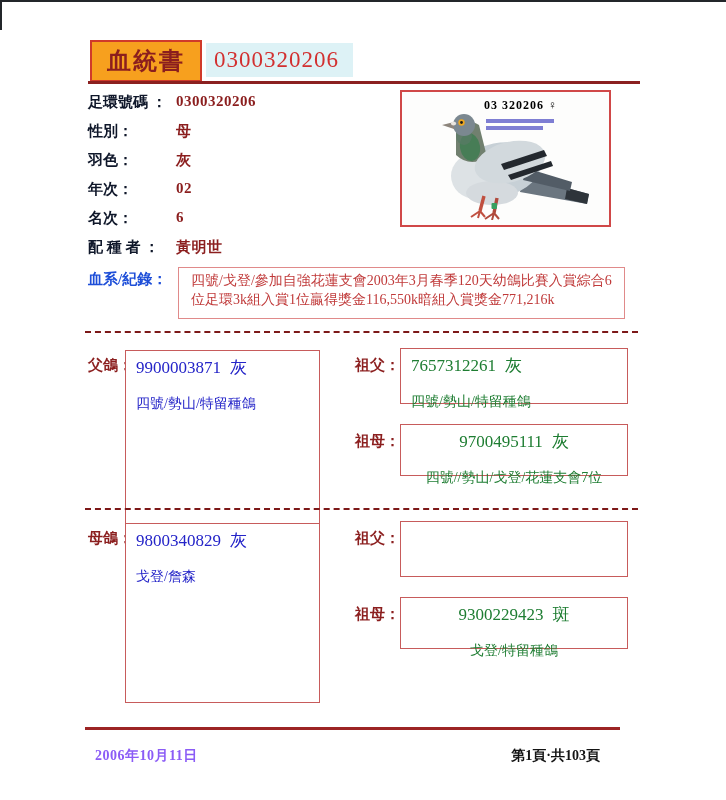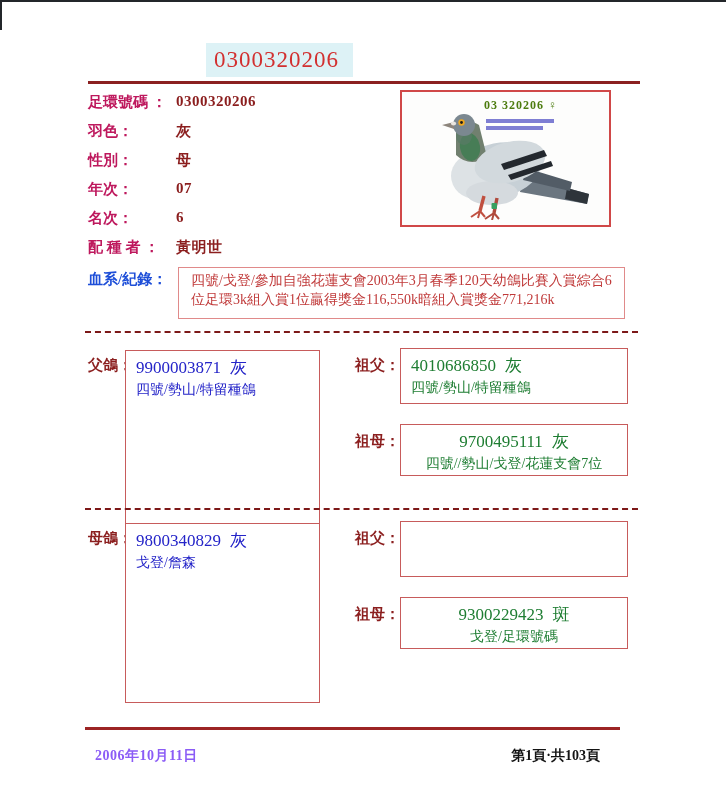--- a/index.html
+++ b/index.html
@@ -13,31 +13,31 @@
   
   .header-title { position:absolute; left:90px; top:40px; background:#f7a01e; border:2px solid #d03a2a;
     color:#8b1e1e; font-size:24px; font-weight:bold; padding:3px 15px; letter-spacing:2px; }
   .header-ring { position:absolute; left:206px; top:43px; background:#ddf2f6; color:#d23030;
     font-size:23px; padding:4px 14px 4px 8px; letter-spacing:1px; }
   .header-rule { position:absolute; left:88px; top:81px; width:552px; height:3px; background:#8b2020; }
 
   
   .info { position:absolute; left:88px; top:93px; width:552px; }
   .info-row { display:flex; margin-bottom:9px; height:20px; align-items:flex-start; }
-  .info-label { flex:0 0 88px; color:#be185d; font-weight:bold; font-size:15px; white-space:nowrap; }
+  .info-label { flex:0 0 88px; color:#0f172a; font-weight:bold; font-size:15px; white-space:nowrap; }
   .info-value { color:#8b1e1e; font-weight:bold; font-size:15px; letter-spacing:0.5px; }
   .record-row { display:flex; margin-top:3px; }
   .record-label { flex:0 0 90px; color:#1d4ed8; font-weight:bold; font-size:15px; padding-top:3px; }
   .record-box { width:447px; min-height:52px; border:1px solid #e08a8a; color:#c03a3a;
     font-size:14px; line-height:1.38; padding:3px 12px; }
 
   
   .photo { position:absolute; left:400px; top:90px; width:211px; height:137px;
     border:2px solid #d04848; background:#fdfdfc; }
-  .photo-stamp { position:absolute; left:82px; top:6px; color:#4d7c0f; font-size:12px;
+  .photo-stamp { position:absolute; left:82px; top:6px; color:#000000; font-size:12px;
     font-weight:bold; letter-spacing:1px; white-space:nowrap; }
   .stamp-line-1 { position:absolute; left:84px; top:27px; width:68px; height:4px; background:#5353c6; opacity:.75; }
   .stamp-line-2 { position:absolute; left:84px; top:34px; width:57px; height:4px; background:#5353c6; opacity:.75; }
   .pigeon-svg { position:absolute; left:2px; top:8px; }
 
   
   .dashed-sep { position:absolute; left:85px; width:553px; border-top:2px dashed #7c1818; }
   .sep-1 { top:331px; }
   .sep-2 { top:508px; }
 
@@ -48,56 +48,57 @@
   .ped-label { position:absolute; color:#8b1e1e; font-weight:bold; font-size:15px; white-space:nowrap; }
   .parent-label { left:0; top:8px; }
   .gf-label { left:267px; top:8px; }
   .gm-label { left:267px; top:84px;text-align:right; }
   .ped-box { position:absolute; border:1px solid #c75b5b; background:#fff; padding:5px 10px; }
   .parent-box { left:37px; top:2px; width:195px; height:180px; }
   .gf-box { left:312px; top:0; width:228px; height:56px; }
   .gm-box { left:312px; top:76px; width:228px; height:52px;text-align:center; }
   .ring-line { font-size:17px; white-space:nowrap; }
   .plumage { margin-left:9px; }
-  .desc-line { font-size:14px; margin-top:2px; white-space:nowrap; }
+  .desc-line { font-size:14px; margin-top:16px; white-space:nowrap; }
   .blue  { color:#2424c8; }
   .green { color:#1e7d32; }
 
   
   .footer-rule { position:absolute; left:85px; top:727px; width:535px; height:3px; background:#9c2424; }
   .footer-date { position:absolute; left:95px; top:747px; font-size:14px; font-weight:bold; color:#8b5cf6; letter-spacing:0.5px; }
   .footer-page { position:absolute; left:450px; top:747px; width:150px; text-align:right; font-size:14px; font-weight:bold; color:#141414; }
 </style>
 </head>
 <body>
 
 <div class="page">
 
   <div class="window-top-edge"></div>
   <div class="window-left-edge"></div>
 
+  <div class="header-title">血統書</div>
   <div class="header-ring">0300320206</div>
   <div class="header-rule"></div>
 
   <div class="info">
     <div class="info-row">
       <span class="info-label">足環號碼 ：</span>
       <span class="info-value">0300320206</span>
     </div>
     <div class="info-row">
+      <span class="info-label">性別：</span>
+      <span class="info-value">母</span>
+    </div>
+    <div class="info-row">
       <span class="info-label">羽色：</span>
       <span class="info-value">灰</span>
     </div>
     <div class="info-row">
-      <span class="info-label">性別：</span>
-      <span class="info-value">母</span>
-    </div>
-    <div class="info-row">
       <span class="info-label">年次：</span>
-      <span class="info-value">07</span>
+      <span class="info-value">02</span>
     </div>
     <div class="info-row">
       <span class="info-label">名次：</span>
       <span class="info-value">6</span>
     </div>
     <div class="info-row">
       <span class="info-label">配 種 者 ：</span>
       <span class="info-value">黃明世</span>
     </div>
     <div class="record-row">
@@ -150,21 +151,21 @@
     <span class="ped-label parent-label">父鴿：</span>
     <div class="ped-box parent-box">
       <div class="ring-line blue">
         <span>9900003871</span><span class="plumage">灰</span>
       </div>
       <div class="desc-line blue">四號/勢山/特留種鴿</div>
     </div>
     <span class="ped-label gf-label">祖父：</span>
     <div class="ped-box gf-box">
       <div class="ring-line green">
-        <span>4010686850</span><span class="plumage">灰</span>
+        <span>7657312261</span><span class="plumage">灰</span>
       </div>
       <div class="desc-line green">四號/勢山/特留種鴿</div>
     </div>
     <span class="ped-label gm-label">祖母：</span>
     <div class="ped-box gm-box">
       <div class="ring-line green">
         <span>9700495111</span><span class="plumage">灰</span>
       </div>
       <div class="desc-line green">四號//勢山/戈登/花蓮支會7位</div>
     </div>
@@ -181,21 +182,21 @@
       <div class="desc-line blue">戈登/詹森</div>
     </div>
     <span class="ped-label gf-label">祖父：</span>
     <div class="ped-box gf-box">
     </div>
     <span class="ped-label gm-label">祖母：</span>
     <div class="ped-box gm-box">
       <div class="ring-line green">
         <span>9300229423</span><span class="plumage">斑</span>
       </div>
-      <div class="desc-line green">戈登/足環號碼</div>
+      <div class="desc-line green">戈登/特留種鴿</div>
     </div>
   </div>
 
   <div class="footer-rule"></div>
   <div class="footer-date">2006年10月11日</div>
   <div class="footer-page">第1頁·共103頁</div>
 
 </div>
 
 </body></html>

